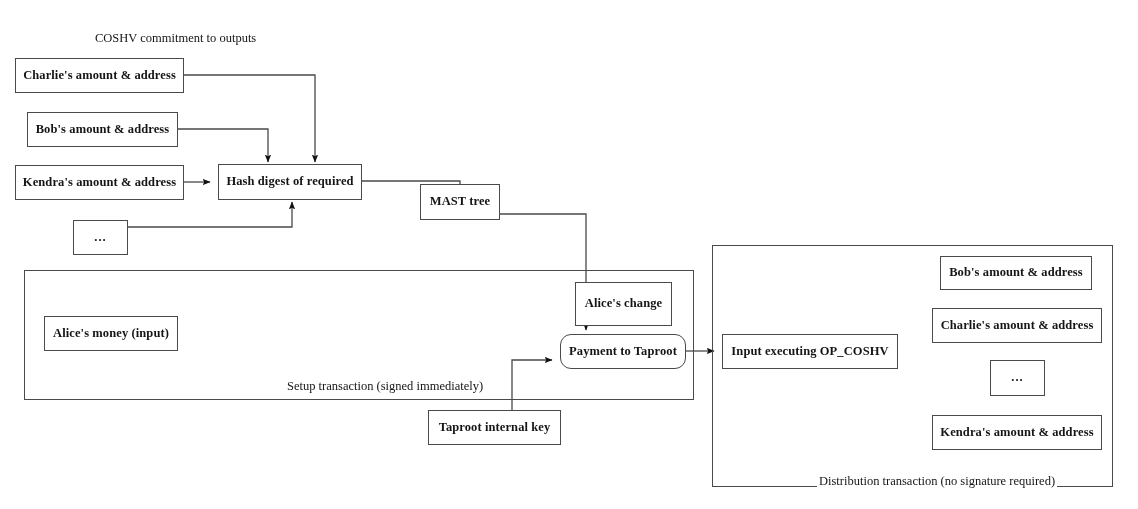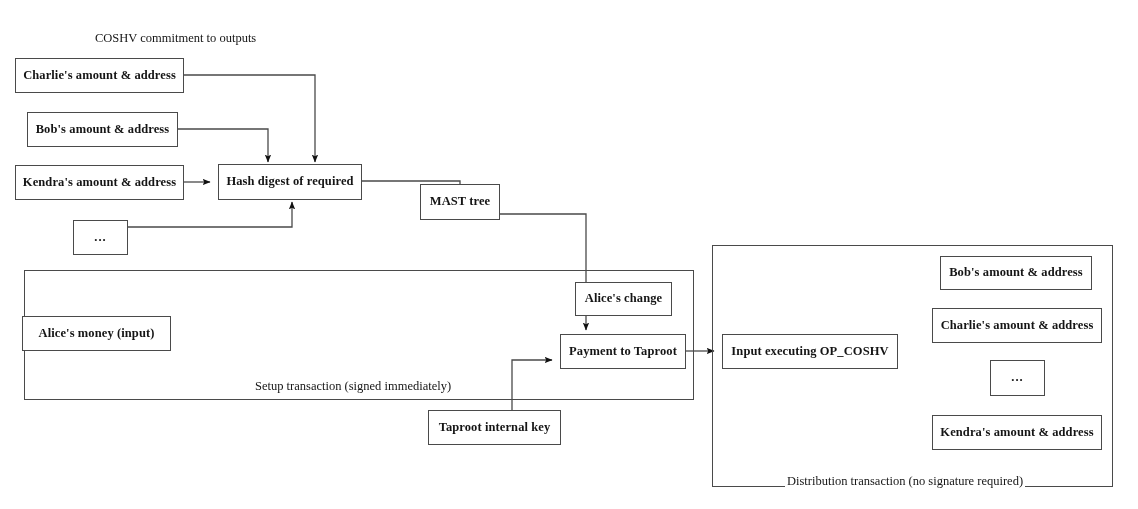--- a/index.html
+++ b/index.html
@@ -50,20 +50,21 @@
     z-index: 1;
   }
   .group-label {
     position: absolute;
     font-size: 12.5px;
     white-space: nowrap;
     text-align: center;
     z-index: 3;
     background: #ffffff;
     padding: 0 2px;
+    margin-left: 32px;
   }
   .free-label {
     position: absolute;
     font-size: 12.5px;
     white-space: nowrap;
     z-index: 3;
   }
   .dots {
     letter-spacing: 1px;
     font-size: 12.5px;
@@ -123,29 +124,29 @@
     <span>Hash digest of required</span>
   </div>
 
   <div class="node" style="left:420px; top:184px; width:80px; height:36px;">
     <span>MAST tree</span>
   </div>
 
   <div class="group" style="left:24px; top:270px; width:670px; height:130px;"></div>
   <div class="group-label" style="left:253px; top:379px;">Setup transaction (signed immediately)</div>
 
-  <div class="node" style="left:22px; top:316px; width:149px; height:35px;">
+  <div class="node" style="left:44px; top:316px; width:134px; height:35px;">
     <span>Alice's money (input)</span>
   </div>
 
-  <div class="node" style="left:575px; top:282px; width:97px; height:34px;">
+  <div class="node" style="left:575px; top:282px; width:97px; height:44px;">
     <span>Alice's change</span>
   </div>
 
-  <div class="node" style="left:560px; top:334px; width:126px; height:35px;">
+  <div class="node" style="left:560px; top:334px; width:126px; height:35px;border-radius:11px;">
     <span>Payment to Taproot</span>
   </div>
 
   <div class="node" style="left:393px; top:410px; width:133px; height:35px;margin-left:35px;">
     <span>Taproot internal key</span>
   </div>
 
   <div class="group" style="left:712px; top:245px; width:401px; height:242px;"></div>
   <div class="group-label" style="left:785px; top:474px;">Distribution transaction (no signature required)</div>
 

